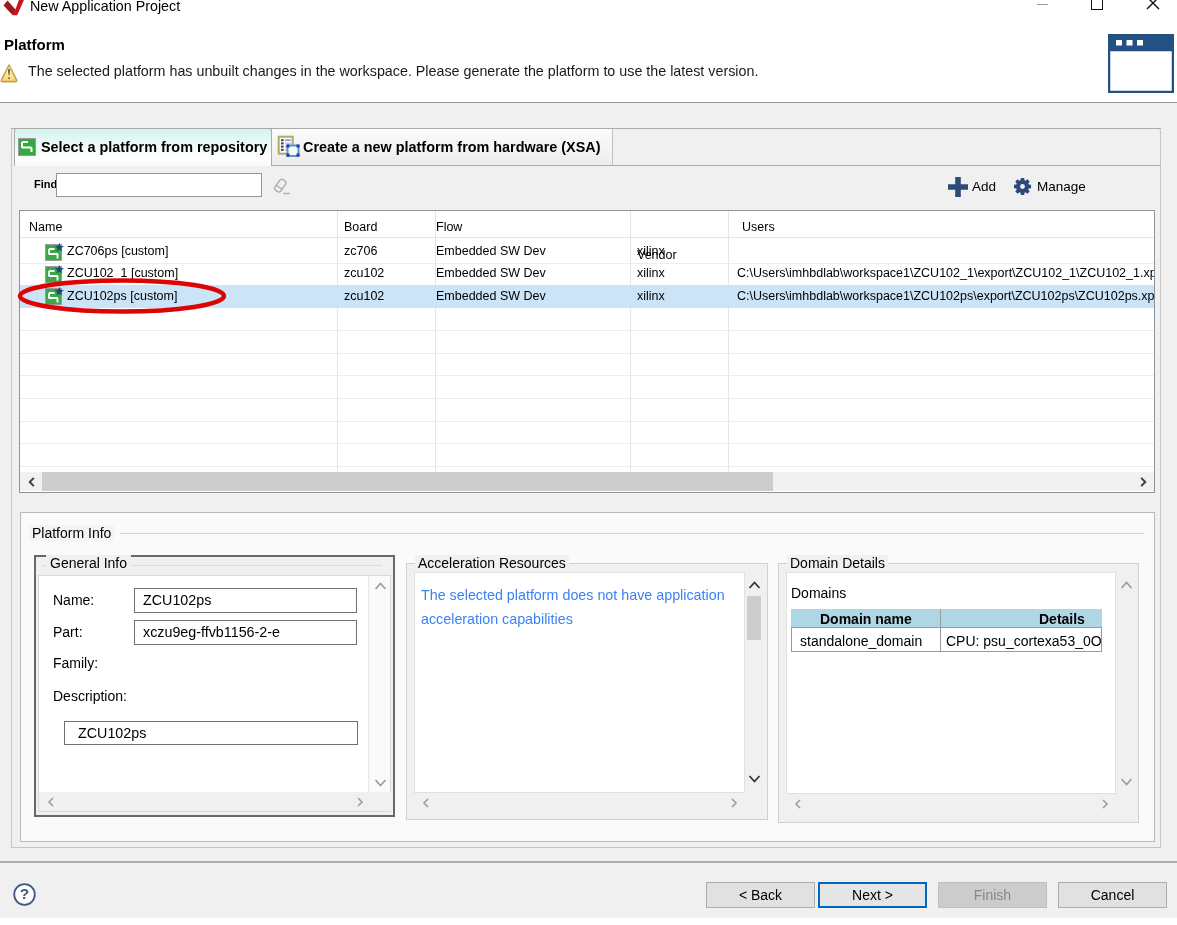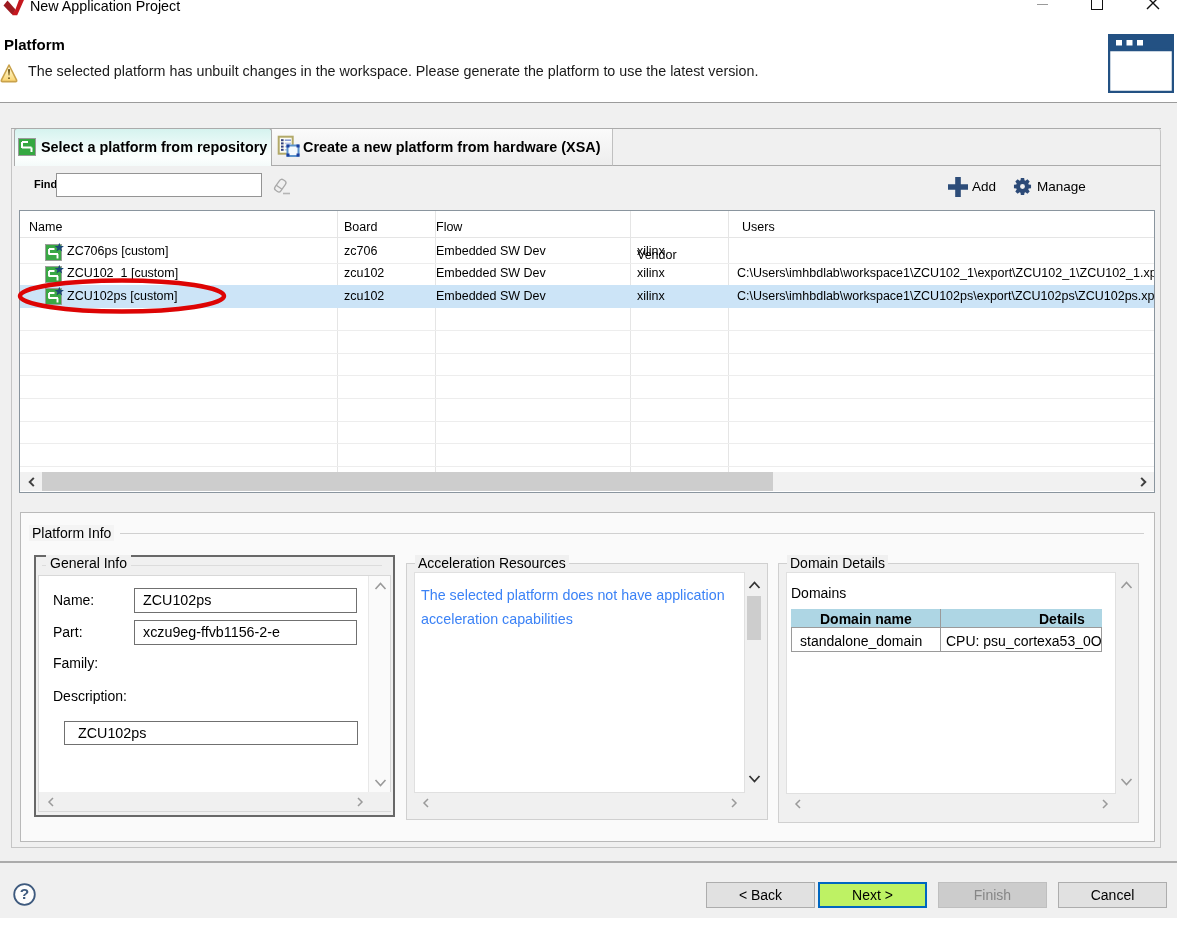--- a/index.html
+++ b/index.html
@@ -260,19 +260,19 @@
 <div class="t" style="left:800px;top:633px;font-size:14px;">standalone_domain</div>
 <div class="t abs" style="left:946px;top:633px;width:156px;overflow:hidden;font-size:14px;">CPU: psu_cortexa53_0O</div>
 
 <div class="abs" style="left:0;top:861px;width:1177px;height:1.5px;background:#ababab;"></div>
 <svg class="abs" style="left:13px;top:883px" width="23" height="23" viewBox="0 0 23 23">
   <circle cx="11.5" cy="11.5" r="10.3" fill="#fdfdfd" stroke="#3e5a7e" stroke-width="1.8"></circle>
   <text x="11.5" y="16.4" font-size="15.5" font-weight="bold" fill="#3e5a7e" text-anchor="middle" font-family="Liberation Sans">?</text>
 </svg>
 
 <div class="abs" style="left:706px;top:882px;width:109px;height:26px;background:#e1e1e1;border:1px solid #adadad;font-size:14px;text-align:center;line-height:24px;">&lt; Back</div>
-<div class="abs" style="left:818px;top:882px;width:109px;height:26px;background:#bef264;border:2px solid #0067c0;font-size:14px;text-align:center;line-height:22px;">Next &gt;</div>
+<div class="abs" style="left:818px;top:882px;width:109px;height:26px;background:#e5e5e5;border:2px solid #0067c0;font-size:14px;text-align:center;line-height:22px;">Next &gt;</div>
 <div class="abs" style="left:938px;top:882px;width:109px;height:26px;background:#cccccc;border:1px solid #bfbfbf;font-size:14px;text-align:center;line-height:24px;color:#868686;">Finish</div>
 <div class="abs" style="left:1058px;top:882px;width:109px;height:26px;background:#e1e1e1;border:1px solid #adadad;font-size:14px;text-align:center;line-height:24px;">Cancel</div>
 
 <div class="abs" style="left:0;top:918px;width:1177px;height:7px;background:#fff;"></div>
 
 </div>
 
 </body></html>

